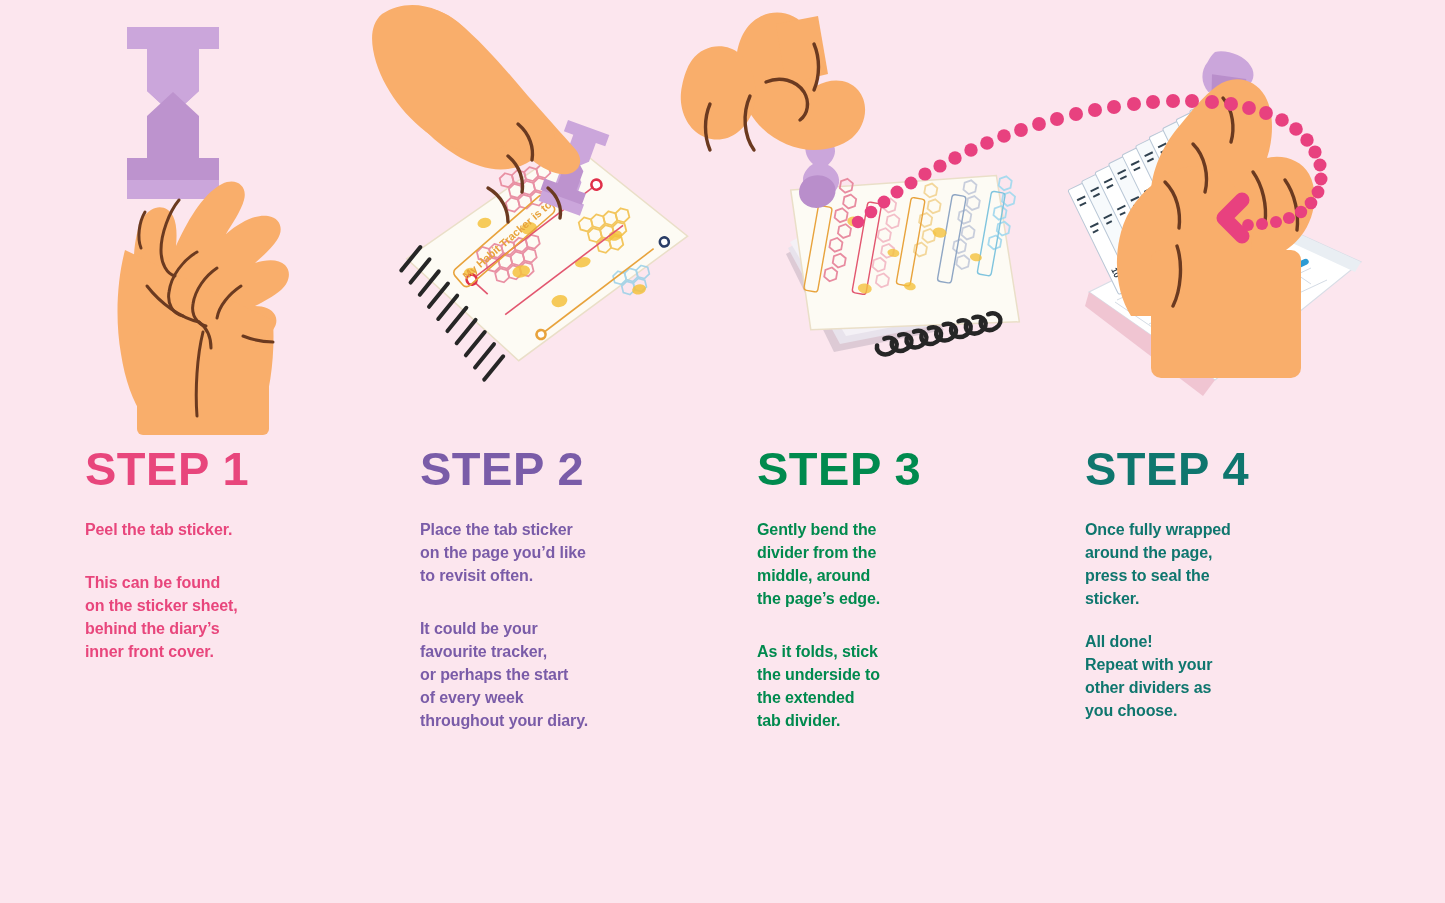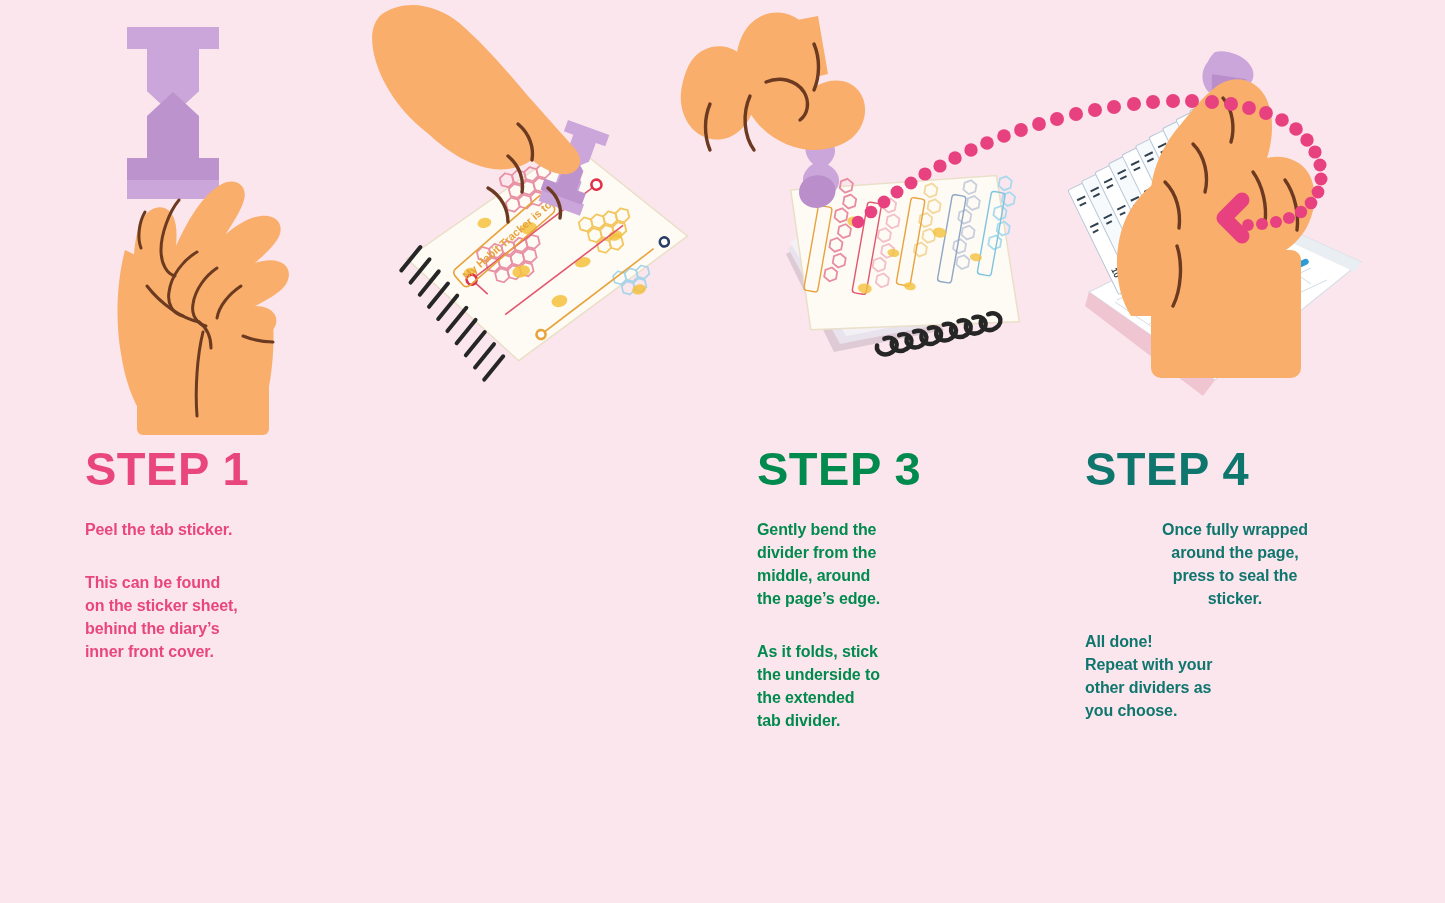--- a/index.html
+++ b/index.html
@@ -571,36 +571,47 @@
 
     <div class="col c-pink" id="col-1">
       <div class="step-title">STEP 1</div>
       <div class="step-para" style="white-space: pre-line;">Peel the tab sticker.</div>
       <div class="step-para" style="white-space: pre-line;">This can be found
 on the sticker sheet,
 behind the diary’s
 inner front cover.</div>
     </div>
 
+    <div class="col c-purple" id="col-2">
+      <div class="step-title">STEP 2</div>
+      <div class="step-para" style="white-space: pre-line;">Place the tab sticker
+on the page you’d like
+to revisit often.</div>
+      <div class="step-para" style="white-space: pre-line;">It could be your
+favourite tracker,
+or perhaps the start
+of every week
+throughout your diary.</div>
+    </div>
 
     <div class="col c-green" id="col-3">
       <div class="step-title">STEP 3</div>
       <div class="step-para" style="white-space: pre-line;">Gently bend the
 divider from the
 middle, around
 the page’s edge.</div>
       <div class="step-para" style="white-space: pre-line;">As it folds, stick
 the underside to
 the extended
 tab divider.</div>
     </div>
 
     <div class="col c-blue" id="col-4">
       <div class="step-title">STEP 4</div>
-      <div class="step-para" style="white-space: pre-line; text-align: center;">Once fully wrapped
+      <div class="step-para" style="white-space: pre-line;">Once fully wrapped
 around the page,
 press to seal the
 sticker.</div>
       <div class="step-para" style="white-space: pre-line; margin-top: 20px;">All done!
 Repeat with your
 other dividers as
 you choose.</div>
     </div>
 
   </div>

